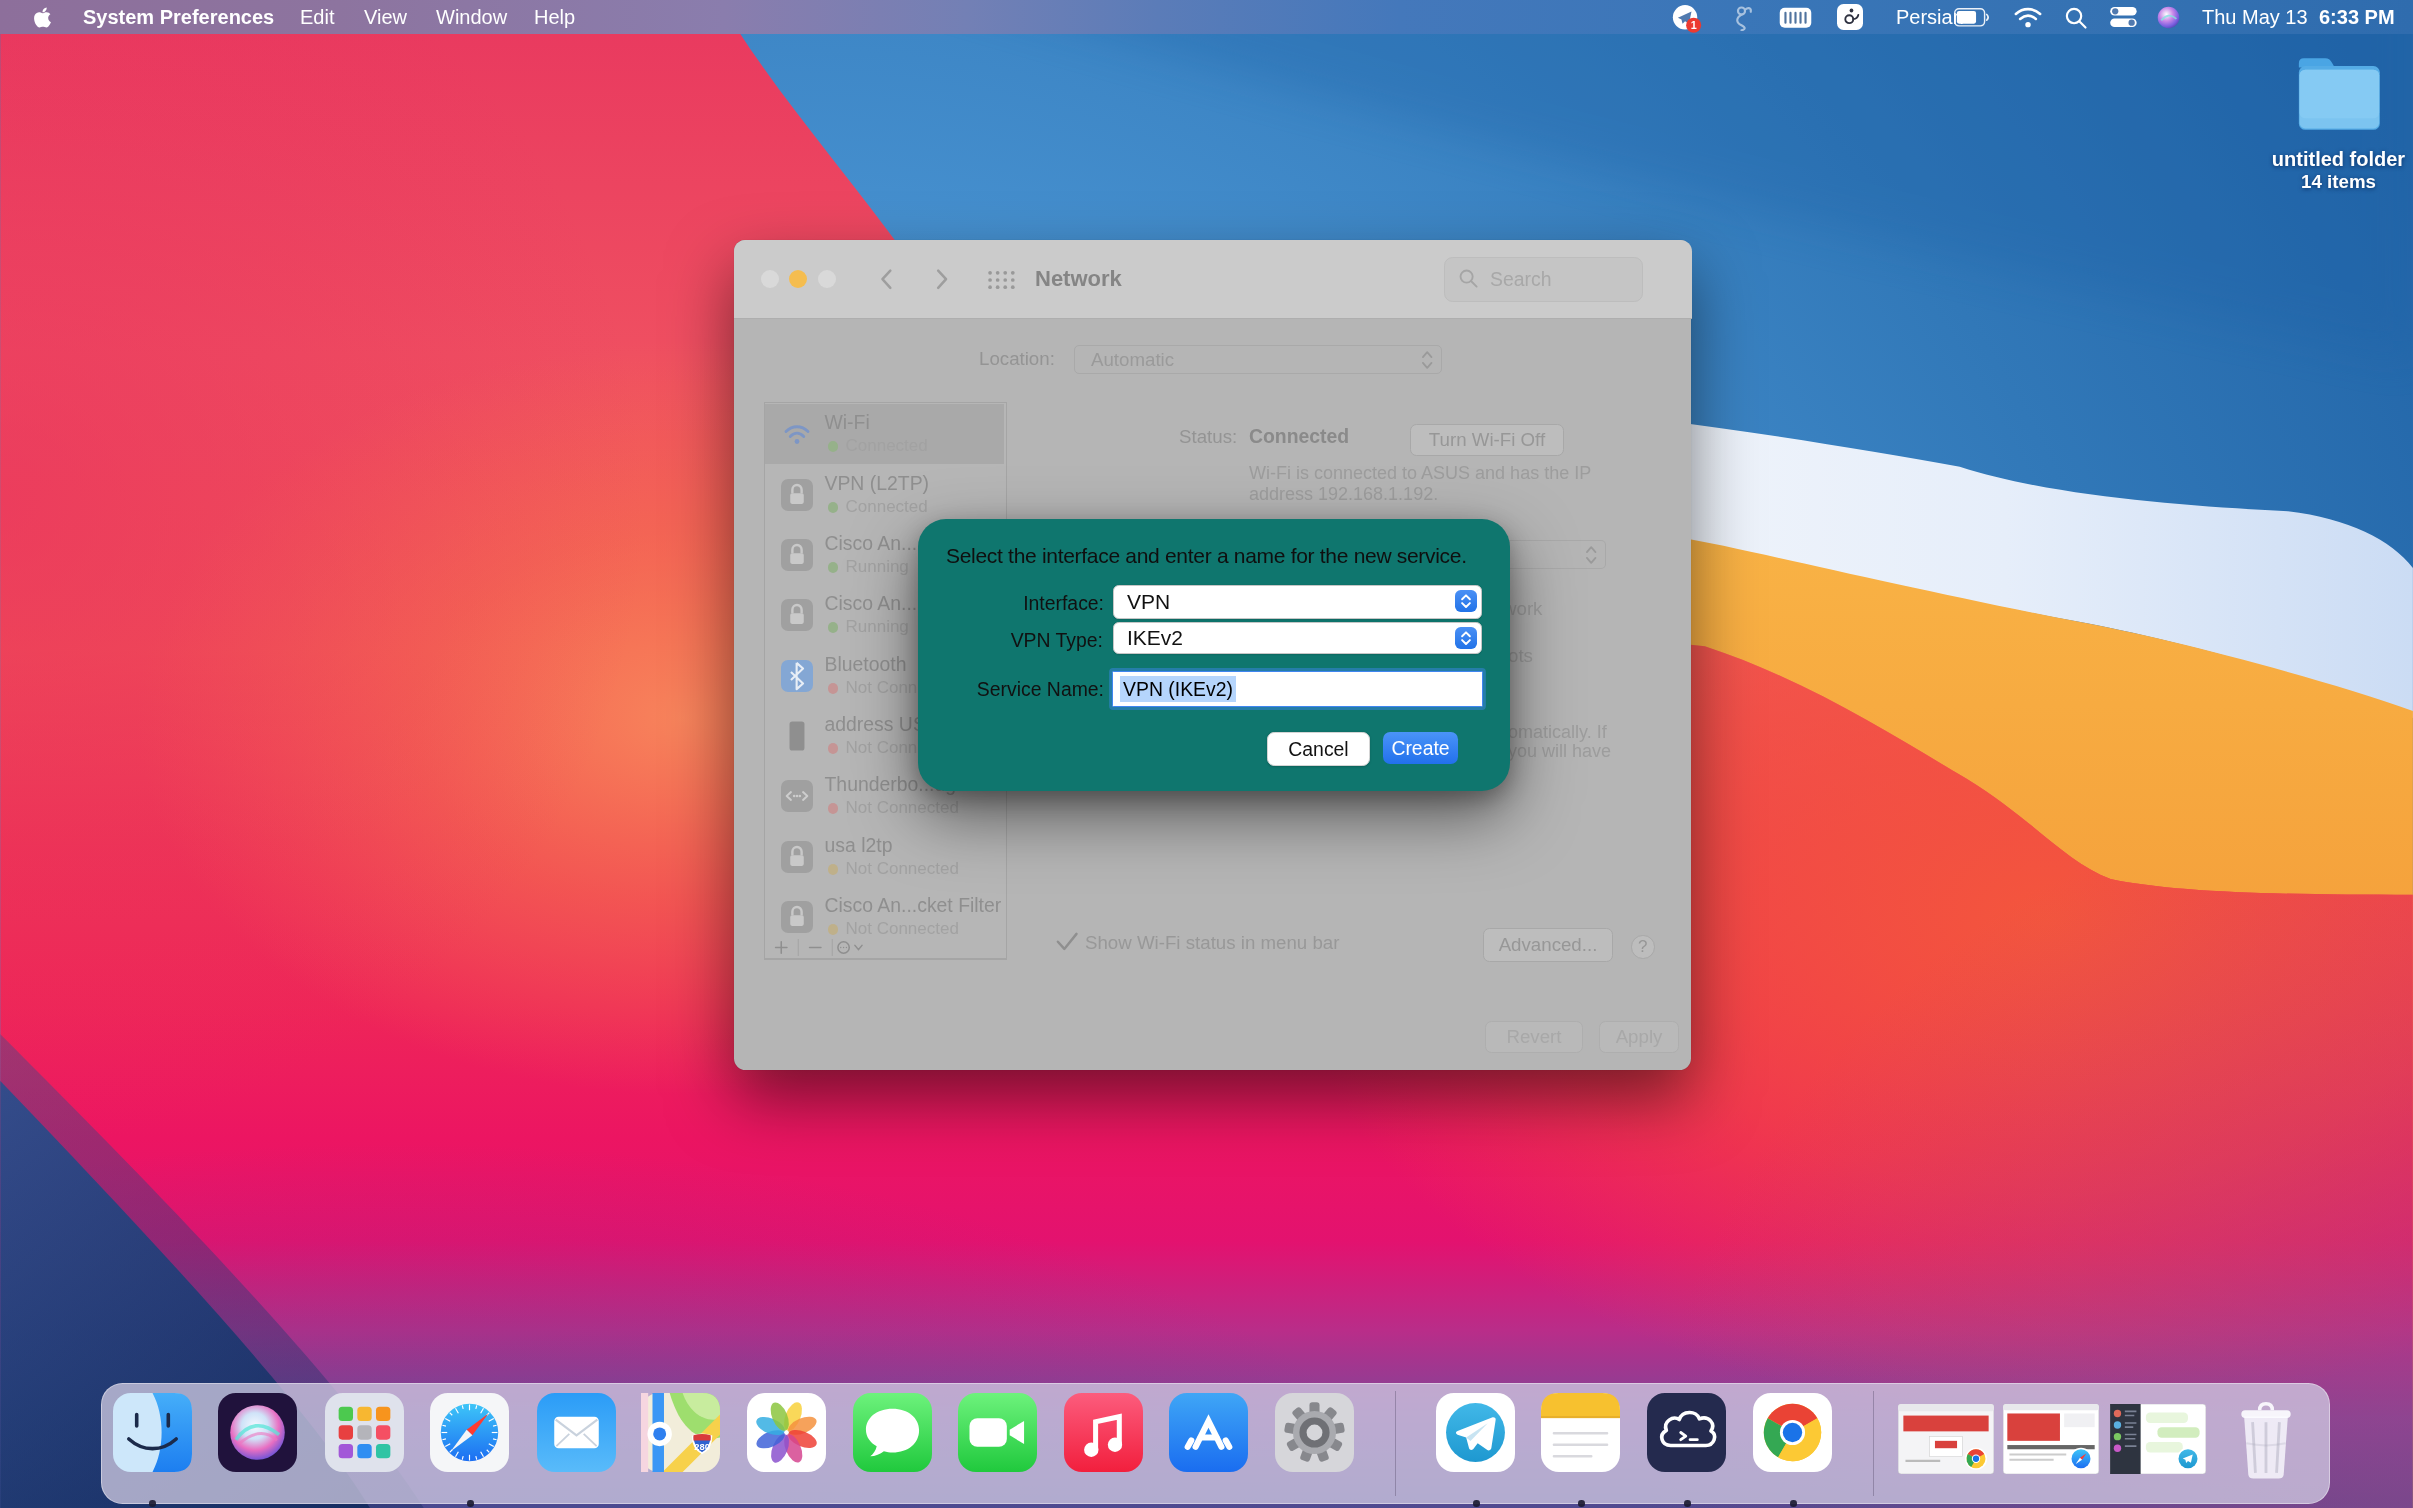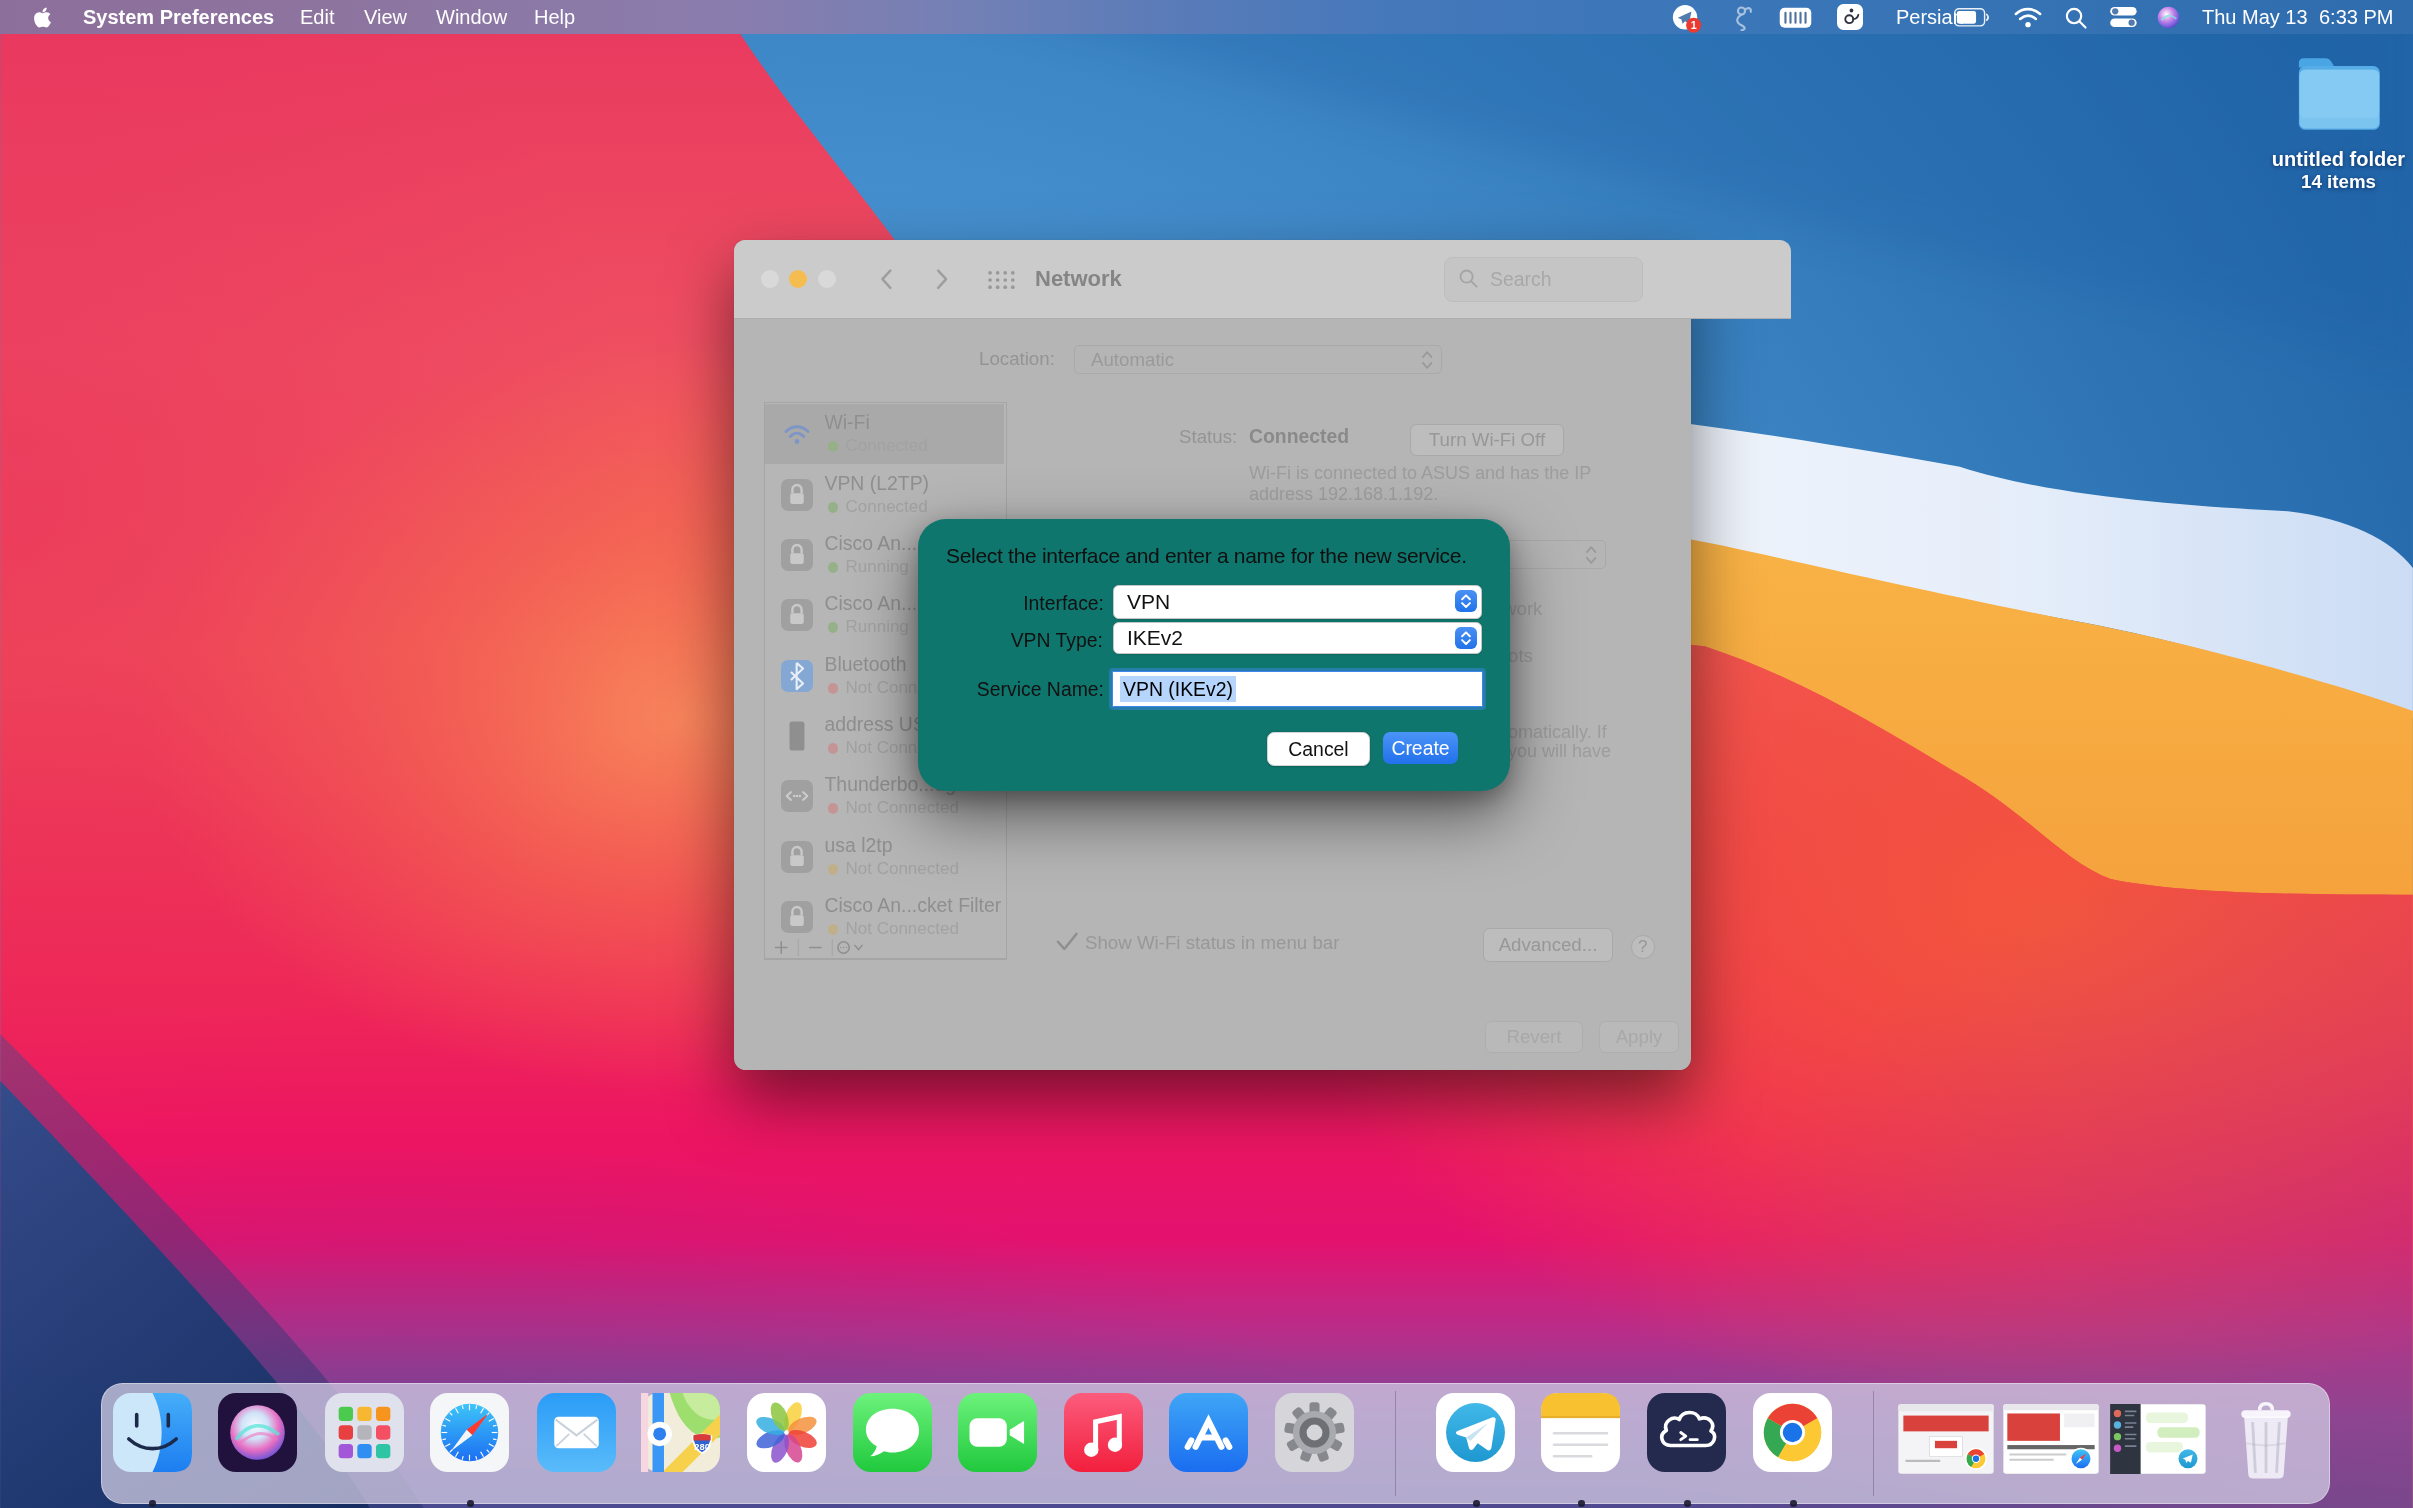--- a/index.html
+++ b/index.html
@@ -8,21 +8,21 @@
   
   #menubar{position:absolute;left:0;top:0;width:2413px;height:34px;z-index:40;
     background:linear-gradient(90deg,#8d6f9b 0%,#8d749f 14%,#8a7dad 30%,#7380b5 40%,#5b7cb8 48%,#4478bb 58%,#3a76b8 72%,#3572b3 86%,#2f6cae 100%);}
   #menubar .mi{position:absolute;top:0;height:34px;line-height:34px;color:#fff;font-size:20px;white-space:nowrap;}
   
   #folderwrap{position:absolute;z-index:5;}
   .flabel{position:absolute;color:#fff;font-weight:bold;text-align:center;text-shadow:0 1.4px 4.3px rgba(0,30,80,.75);white-space:nowrap;}
   
   #win{position:absolute;left:734px;top:240px;width:957px;height:830px;z-index:20;
     background:#b5b5b5;border-radius:11.5px;box-shadow:0 29px 65px rgba(0,0,0,.5), 0 0 0.7px rgba(0,0,0,.4);}
-  #titlebar{position:absolute;left:0;top:0;width:1057px;height:78px;background:#cbcbcb;
+  #titlebar{position:absolute;left:0;top:0;width:958px;height:78px;background:#cbcbcb;
     border-radius:11.5px 11.5px 0 0;border-bottom:0.7px solid #aeaeae;}
   .tl{position:absolute;top:29.5px;width:18px;height:18px;border-radius:50%;}
   #wtitle{position:absolute;left:301px;top:0;height:78px;line-height:78px;font-size:22px;font-weight:bold;color:#858585;}
   #searchf{position:absolute;left:710px;top:16.5px;width:197px;height:43px;background:#c5c5c5;border:0.7px solid #bdbdbd;border-radius:8.6px;}
   
   #sidebar{position:absolute;left:29.5px;top:162px;width:241px;height:556px;border:0.7px solid #a5a5a5;background:#b6b6b6;}
   .srow{position:absolute;left:0;width:239px;height:60px;}
   .srow.sel{background:#a9a9a9;}
   .sicon{position:absolute;left:16px;top:13.6px;width:32px;height:32px;border-radius:7.2px;}
   .stitle{position:absolute;left:60px;top:6.5px;font-size:19.4px;color:#8f8f8f;white-space:nowrap;}
@@ -134,21 +134,21 @@
 <div id="menubar">
   <svg class="abs" style="left:32px;top:7.2px" width="21" height="21" viewBox="0 0 170 170">
     <path fill="#fff" d="M150.37 130.25c-2.45 5.66-5.35 10.87-8.71 15.66-4.58 6.53-8.33 11.05-11.22 13.56-4.48 4.12-9.28 6.23-14.42 6.35-3.69 0-8.14-1.05-13.32-3.18-5.197-2.12-9.973-3.17-14.34-3.17-4.58 0-9.492 1.05-14.746 3.17-5.262 2.13-9.501 3.24-12.742 3.35-4.929.21-9.842-1.96-14.746-6.52-3.13-2.73-7.045-7.41-11.735-14.04-5.032-7.08-9.169-15.29-12.41-24.65-3.471-10.11-5.211-19.9-5.211-29.378 0-10.857 2.346-20.221 7.045-28.068 3.693-6.303 8.606-11.275 14.755-14.925s12.793-5.51 19.948-5.629c3.915 0 9.049 1.211 15.429 3.591 6.362 2.388 10.447 3.599 12.238 3.599 1.339 0 5.877-1.416 13.57-4.239 7.275-2.618 13.415-3.702 18.445-3.275 13.63 1.1 23.87 6.473 30.68 16.153-12.19 7.386-18.22 17.731-18.1 31.002.11 10.337 3.86 18.939 11.23 25.769 3.34 3.17 7.07 5.62 11.22 7.36-.9 2.61-1.85 5.11-2.86 7.51zM119.11 7.24c0 8.102-2.96 15.667-8.86 22.669-7.12 8.324-15.732 13.134-25.071 12.375a25.222 25.222 0 0 1-.188-3.07c0-7.778 3.386-16.102 9.399-22.908 3.002-3.446 6.82-6.311 11.45-8.597 4.62-2.252 8.99-3.497 13.1-3.737.12 1.083.17 2.166.17 3.268z"></path>
   </svg>
   <div class="mi" style="left:83px;font-weight:bold;">System Preferences</div>
   <div class="mi" style="left:300px;">Edit</div>
   <div class="mi" style="left:364px;">View</div>
   <div class="mi" style="left:436px;">Window</div>
   <div class="mi" style="left:534px;">Help</div>
   <div class="mi" style="left:2202px;font-weight:500;">Thu May 13</div>
-  <div class="mi" style="left:2319px;font-weight:400;">6:33 PM</div>
+  <div class="mi" style="left:2319px;font-weight:700;">6:33 PM</div>
   <div class="mi" style="left:1873px;margin-left:23px;">Persian</div>
 
   <svg class="abs" style="left:1670px;top:2.2px;" width="43" height="32" viewBox="0 0 60 44">
     <circle cx="21" cy="21" r="17" fill="#fff"></circle>
     <path d="M30,13 L11,21.5 L16,24 L17.5,30 L21,26.5 L26.5,29.5 Z" fill="#517aaf"></path>
     <circle cx="33" cy="32" r="10.5" fill="#ec3a30"></circle>
     <text x="33" y="37" font-size="15" font-weight="bold" fill="#fff" text-anchor="middle">1</text>
   </svg>
   <svg class="abs" style="left:1727px;top:4.3px;" width="29" height="27" viewBox="0 0 40 38" opacity=".55">
     <g fill="none" stroke="#fff" stroke-width="3" stroke-linecap="round">

